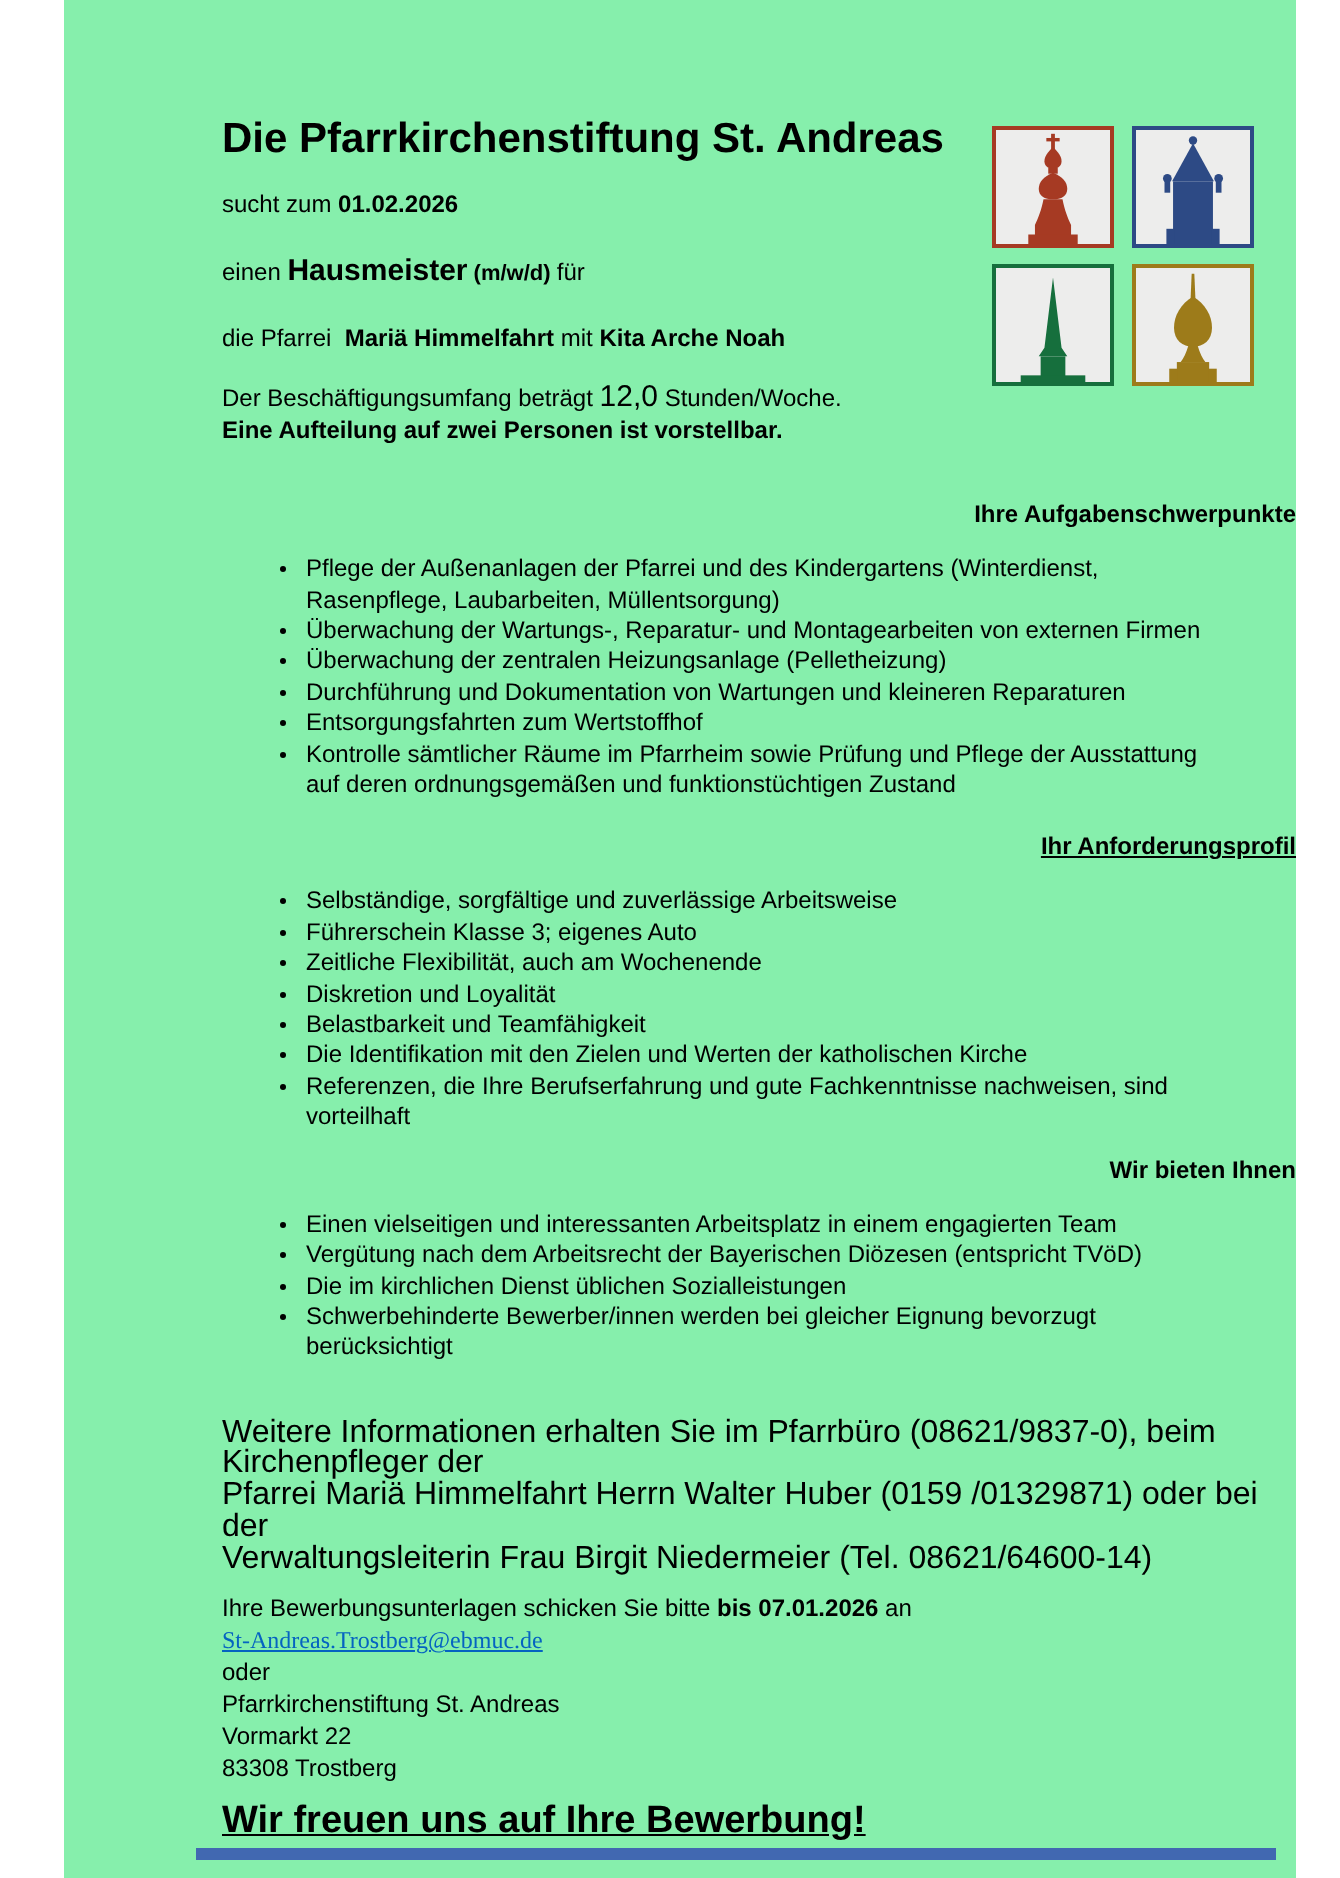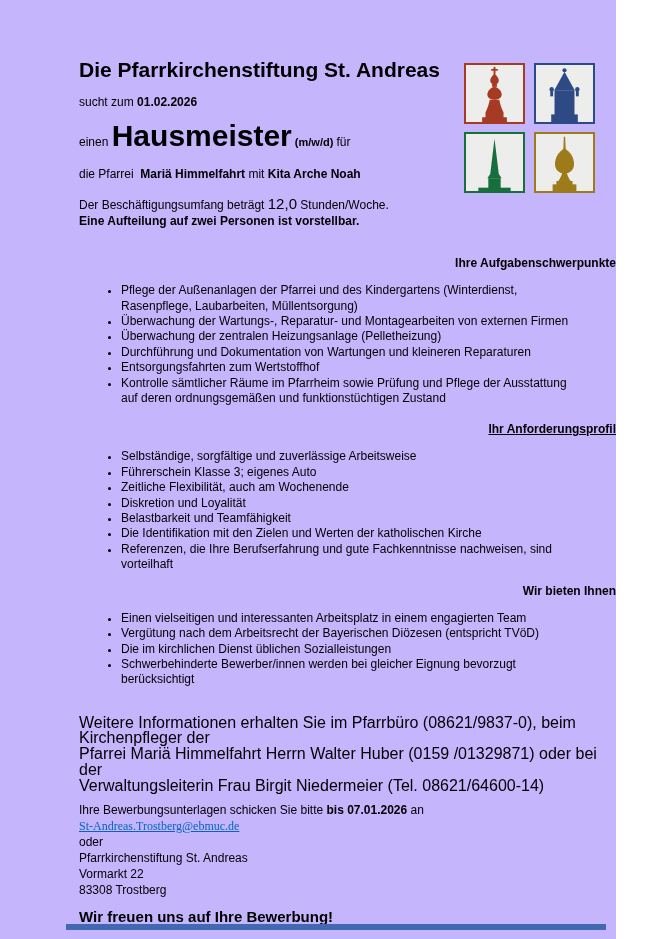--- a/index.html
+++ b/index.html
@@ -2,45 +2,46 @@
 <html><head>
 <meta charset="utf-8">
 <style>
   * { margin: 0; padding: 0; box-sizing: border-box; }
   html,body { background:#ffffff; }
   body { font-family: "Liberation Sans", sans-serif; color:#000; }
   .page {
     position: relative;
     width: 616px;
     height: 939px;
-    background: #c4b5fd;
+    background: #86efac;
     overflow: hidden;
+    margin-left: 32px;
   }
   .content { position: absolute; left: 79px; top: 0; width: 541px; }
   .doc-title { margin-top: 57px; font-size: 21px; font-weight: bold; line-height: 25px; letter-spacing: 0; }
   .line-sucht { margin-top: 13px; font-size: 12px; line-height: 15px; }
   .line-role { margin-top: 12px; font-size: 12px; line-height: 27px; }
-  .role-big { font-size: 30px; font-weight: bold; }
+  .role-big { font-size: 15px; font-weight: bold; }
   .role-mwd { font-size: 11px; font-weight: bold; }
   .line-parish { margin-top: 11px; font-size: 12px; line-height: 15px; }
   .b { font-weight: bold; }
   .para-scope { margin-top: 14px; font-size: 12px; line-height: 15.6px; }
   .scope-hours { font-size: 15px; font-weight: normal; }
   .sec-heading { font-size: 12px; font-weight: bold; line-height: 15px; text-align: right; }
   .h1m { margin-top: 27px; }
   .h2m { margin-top: 16px; text-decoration: underline; }
   .h3m { margin-top: 11px; }
   ul.bullets { margin-top: 12px; padding-left: 42px; list-style: disc; }
   ul.bullets li { font-size: 12px; line-height: 15.4px; white-space: pre-line; }
   ul.bullets li::marker { font-size: 11px; }
   .para-contact { margin-top: 27px; font-size: 16px; line-height: 15.7px; white-space: pre-line; }
   .para-apply { margin-top: 9px; font-size: 12px; line-height: 16px; }
   .email-link { color: #0563C1; text-decoration: underline; cursor: pointer; font-family: Liberation Serif, serif; }
   .addr { font-size: 12px; line-height: 16px; white-space: pre-line; }
-  .closing { margin-top: 9px; font-size: 15px; font-weight: bold; line-height: 19px; }
+  .closing { margin-top: 9px; font-size: 19px; font-weight: bold; line-height: 19px; text-decoration: underline; }
 
   
   .logo { position: absolute; left: 464px; top: 63px; width: 132px; }
   .logo-grid { display: grid; grid-template-columns: 61px 61px; grid-column-gap: 9px; grid-row-gap: 8px; }
   .tile { position: relative; width: 61px; height: 61px; background: #ededec; border: 2px solid #000; }
   .tile svg { position: absolute; left: 0; bottom: 0; width: 57px; height: 57px; display: block; }
   .tile-red   { border-color: #a63a23; }
   .tile-blue  { border-color: #2d4a85; }
   .tile-green { border-color: #166f3d; }
   .tile-ochre { border-color: #9d7b1a; }

